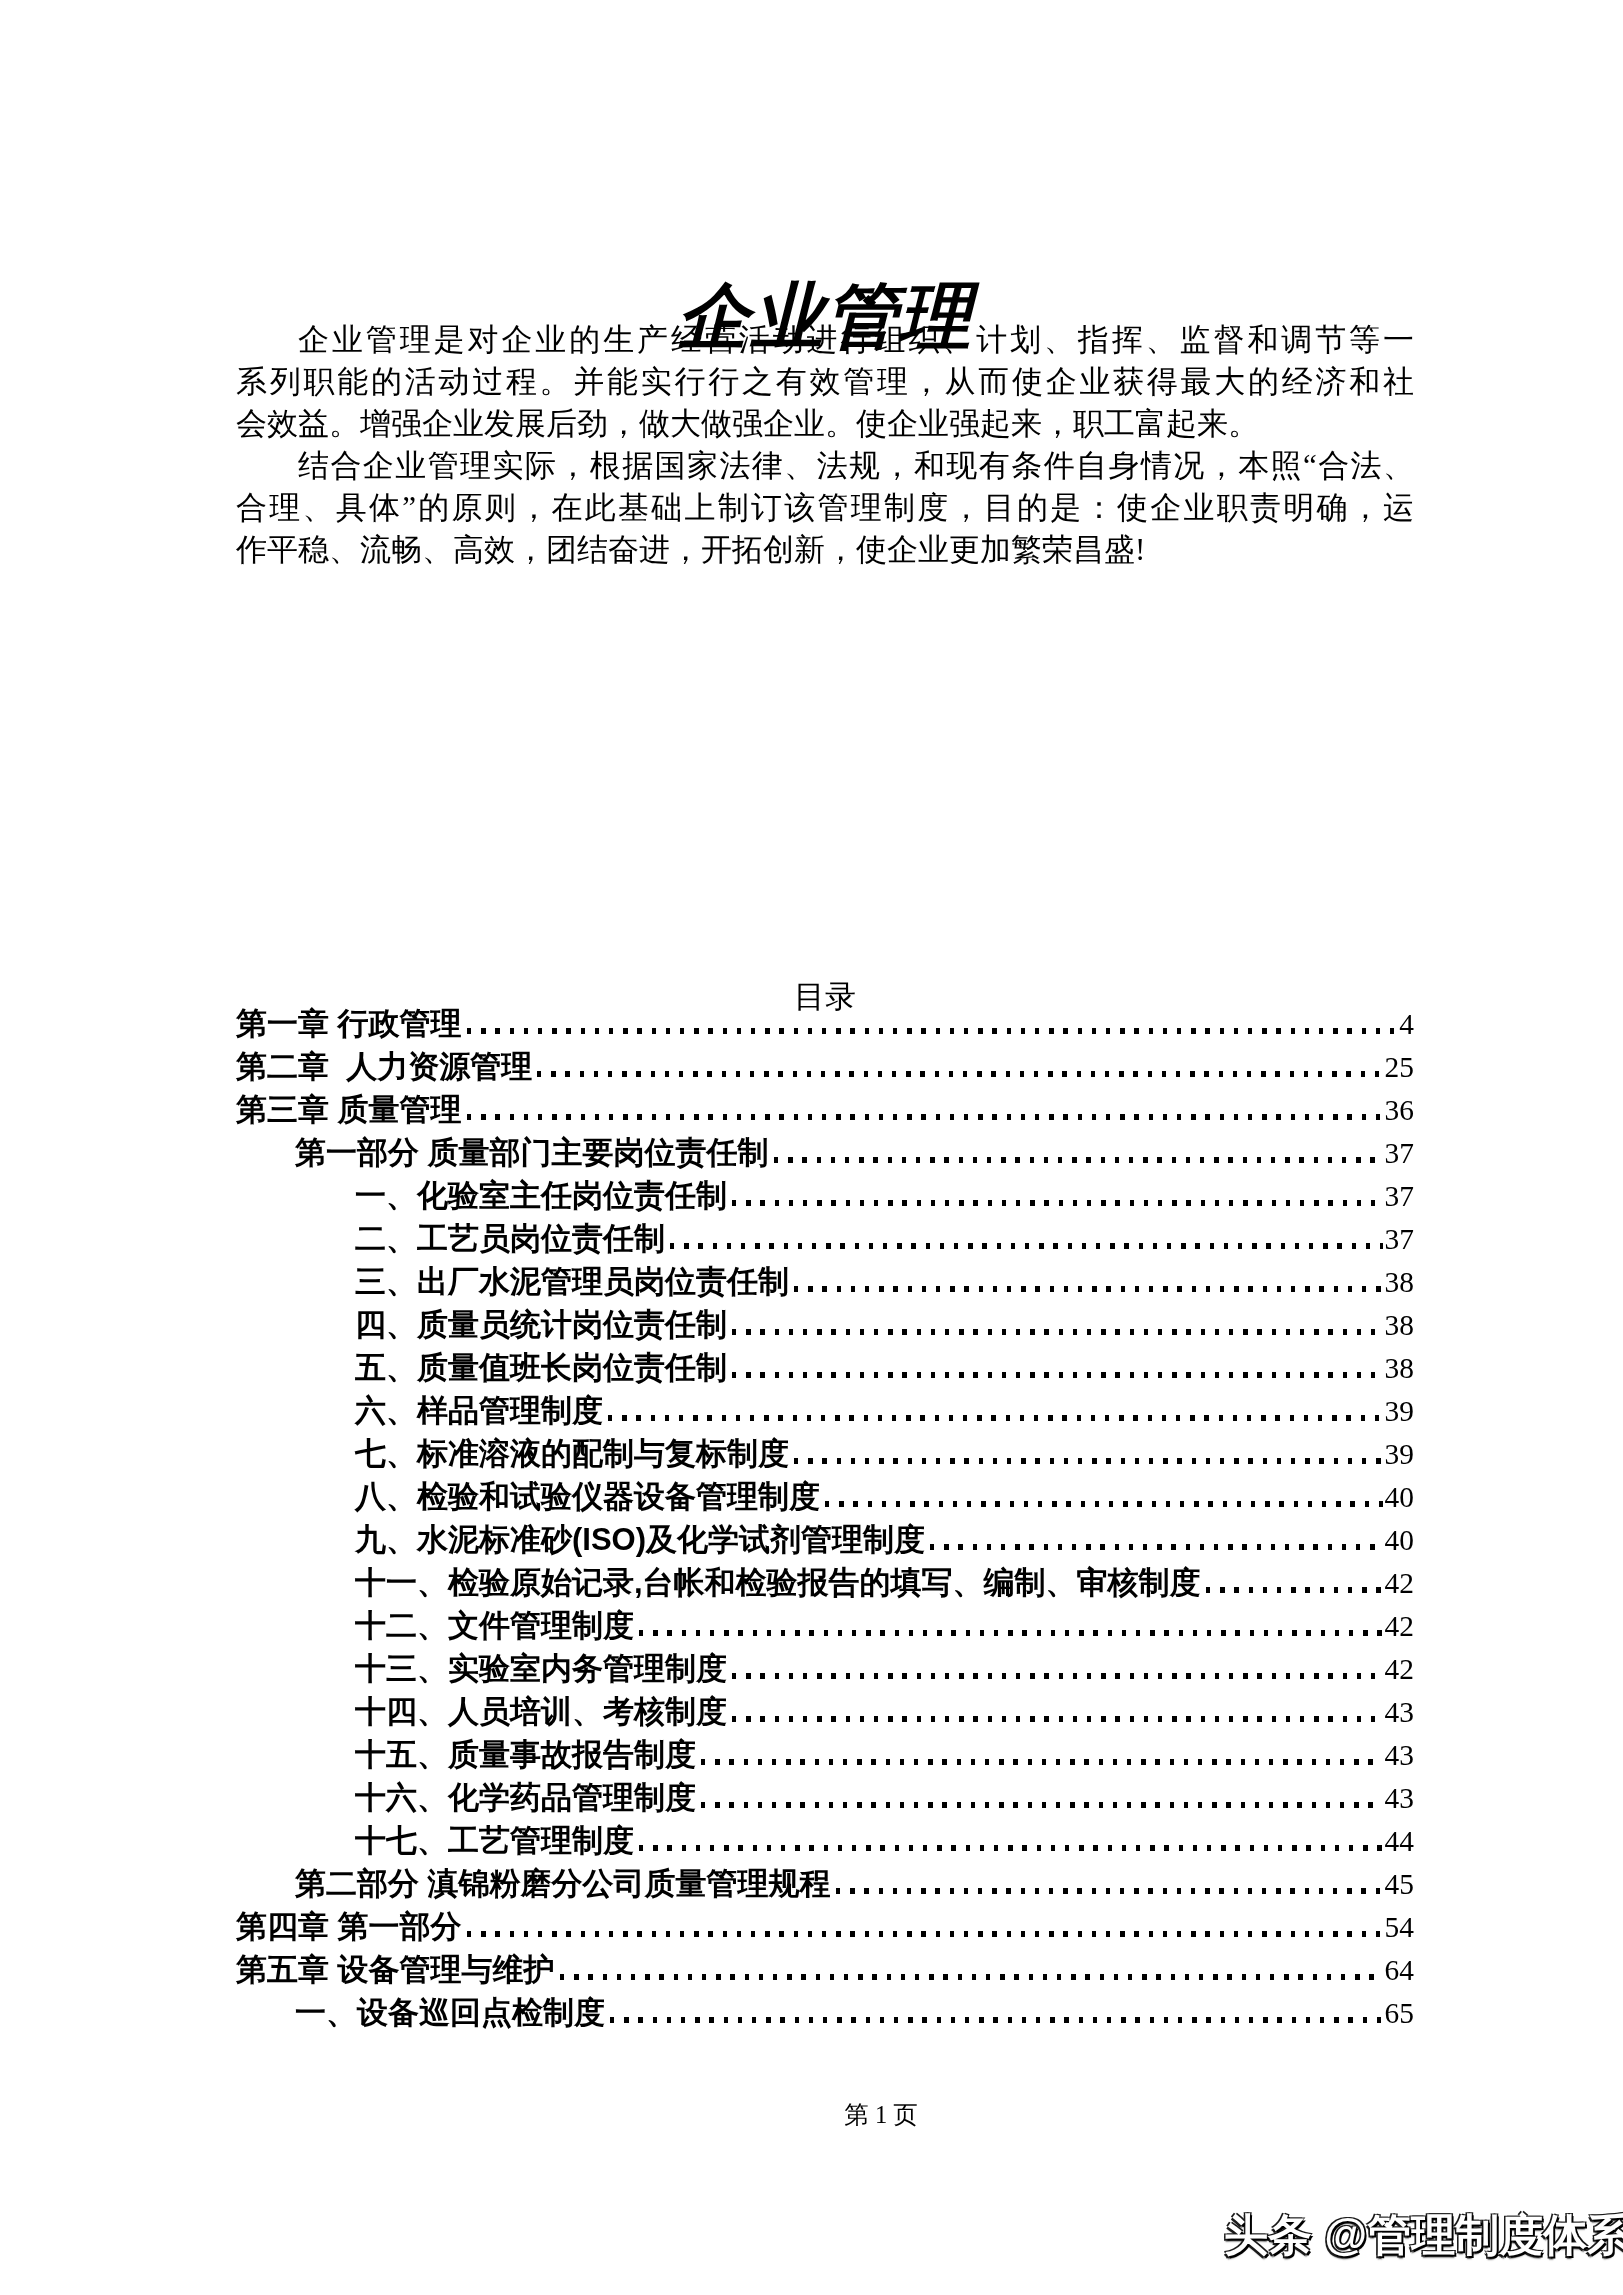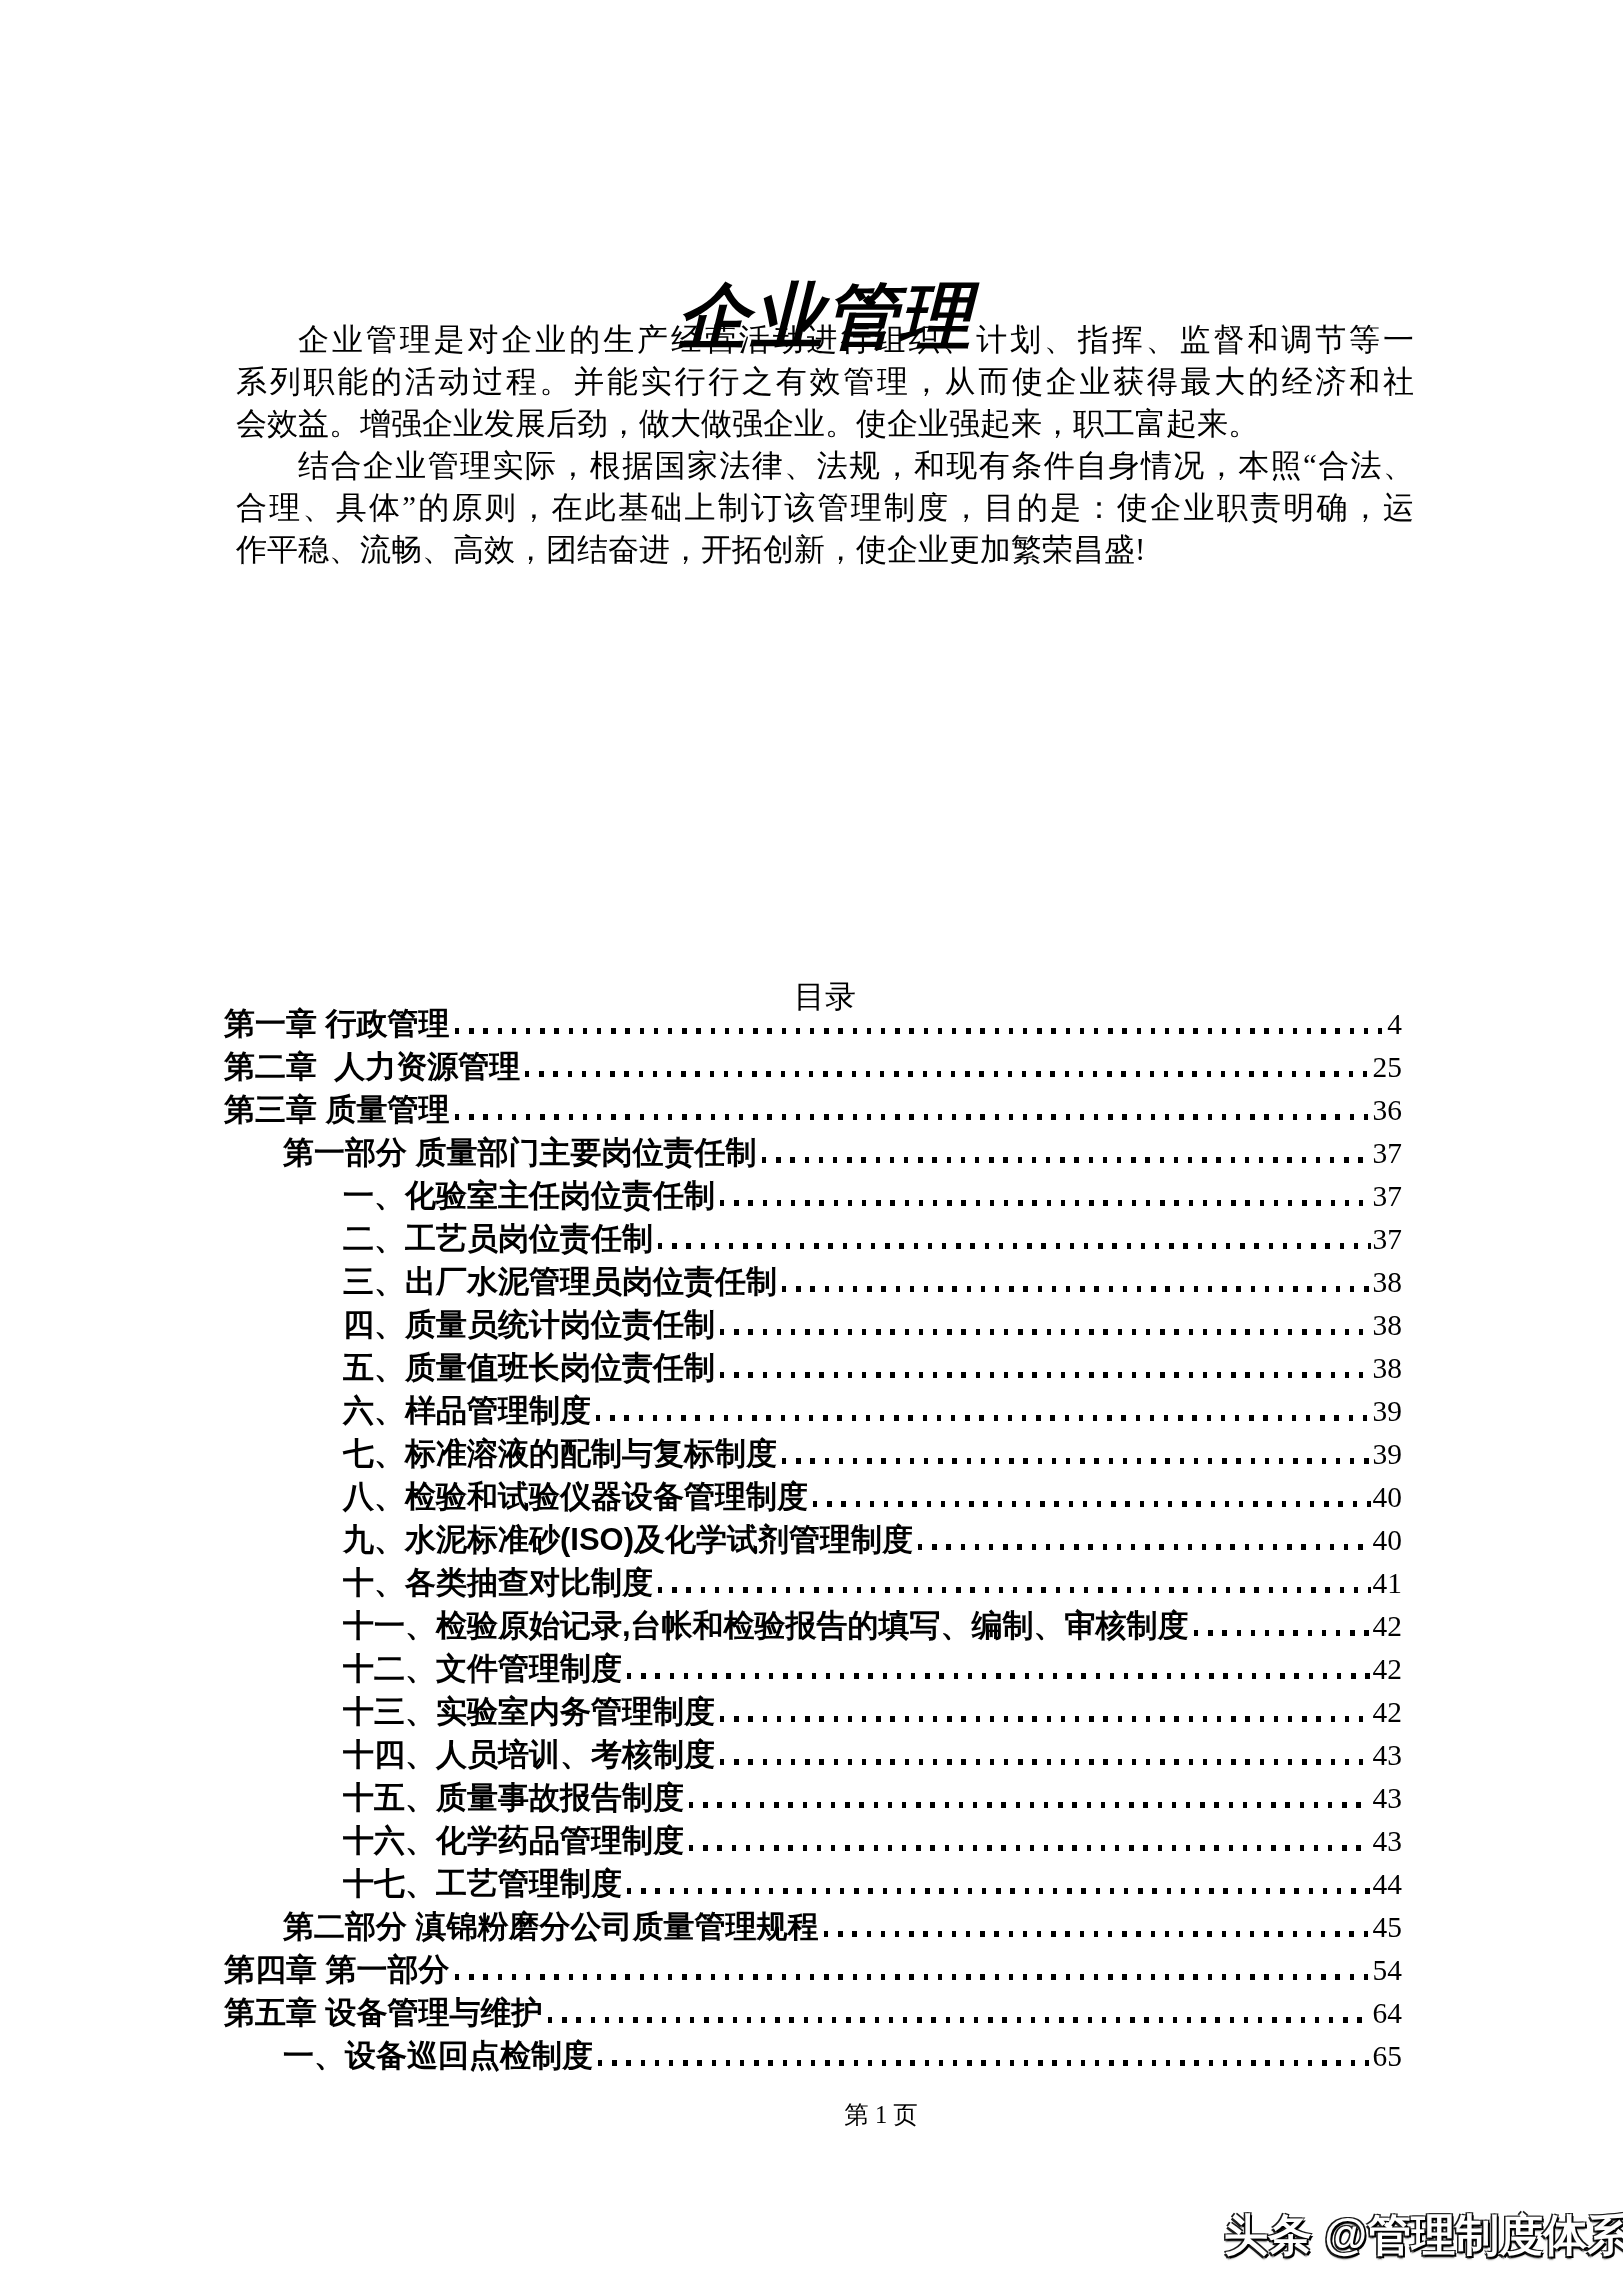--- a/index.html
+++ b/index.html
@@ -55,21 +55,21 @@
     top: 960px;
     font-size: 31px;
     line-height: 42px;
     text-align: center;
     font-weight: 400;
     font-family: "Liberation Serif", "DejaVu Serif", serif;
     margin-top: 16px;
   }
   .toc {
     position: absolute;
-    left: 224px;
+    left: 236px;
     width: 1178px;
     top: 1002px;
   }
   .toc-row {
     display: flex;
     align-items: baseline;
     height: 43px;
     line-height: 43px;
     font-size: 31px;
   }
@@ -205,25 +205,20 @@
         <span class="toc-label">八、检验和试验仪器设备管理制度</span>
         <span class="leader"></span>
         <span class="toc-num">40</span>
       </div>
       <div class="toc-row lvl2">
         <span class="toc-label">九、水泥标准砂(ISO)及化学试剂管理制度</span>
         <span class="leader"></span>
         <span class="toc-num">40</span>
       </div>
       <div class="toc-row lvl2">
-        <span class="toc-label">十、各类抽查对比制度</span>
-        <span class="leader"></span>
-        <span class="toc-num">41</span>
-      </div>
-      <div class="toc-row lvl2">
         <span class="toc-label">十一、检验原始记录,台帐和检验报告的填写、编制、审核制度</span>
         <span class="leader"></span>
         <span class="toc-num">42</span>
       </div>
       <div class="toc-row lvl2">
         <span class="toc-label">十二、文件管理制度</span>
         <span class="leader"></span>
         <span class="toc-num">42</span>
       </div>
       <div class="toc-row lvl2">

